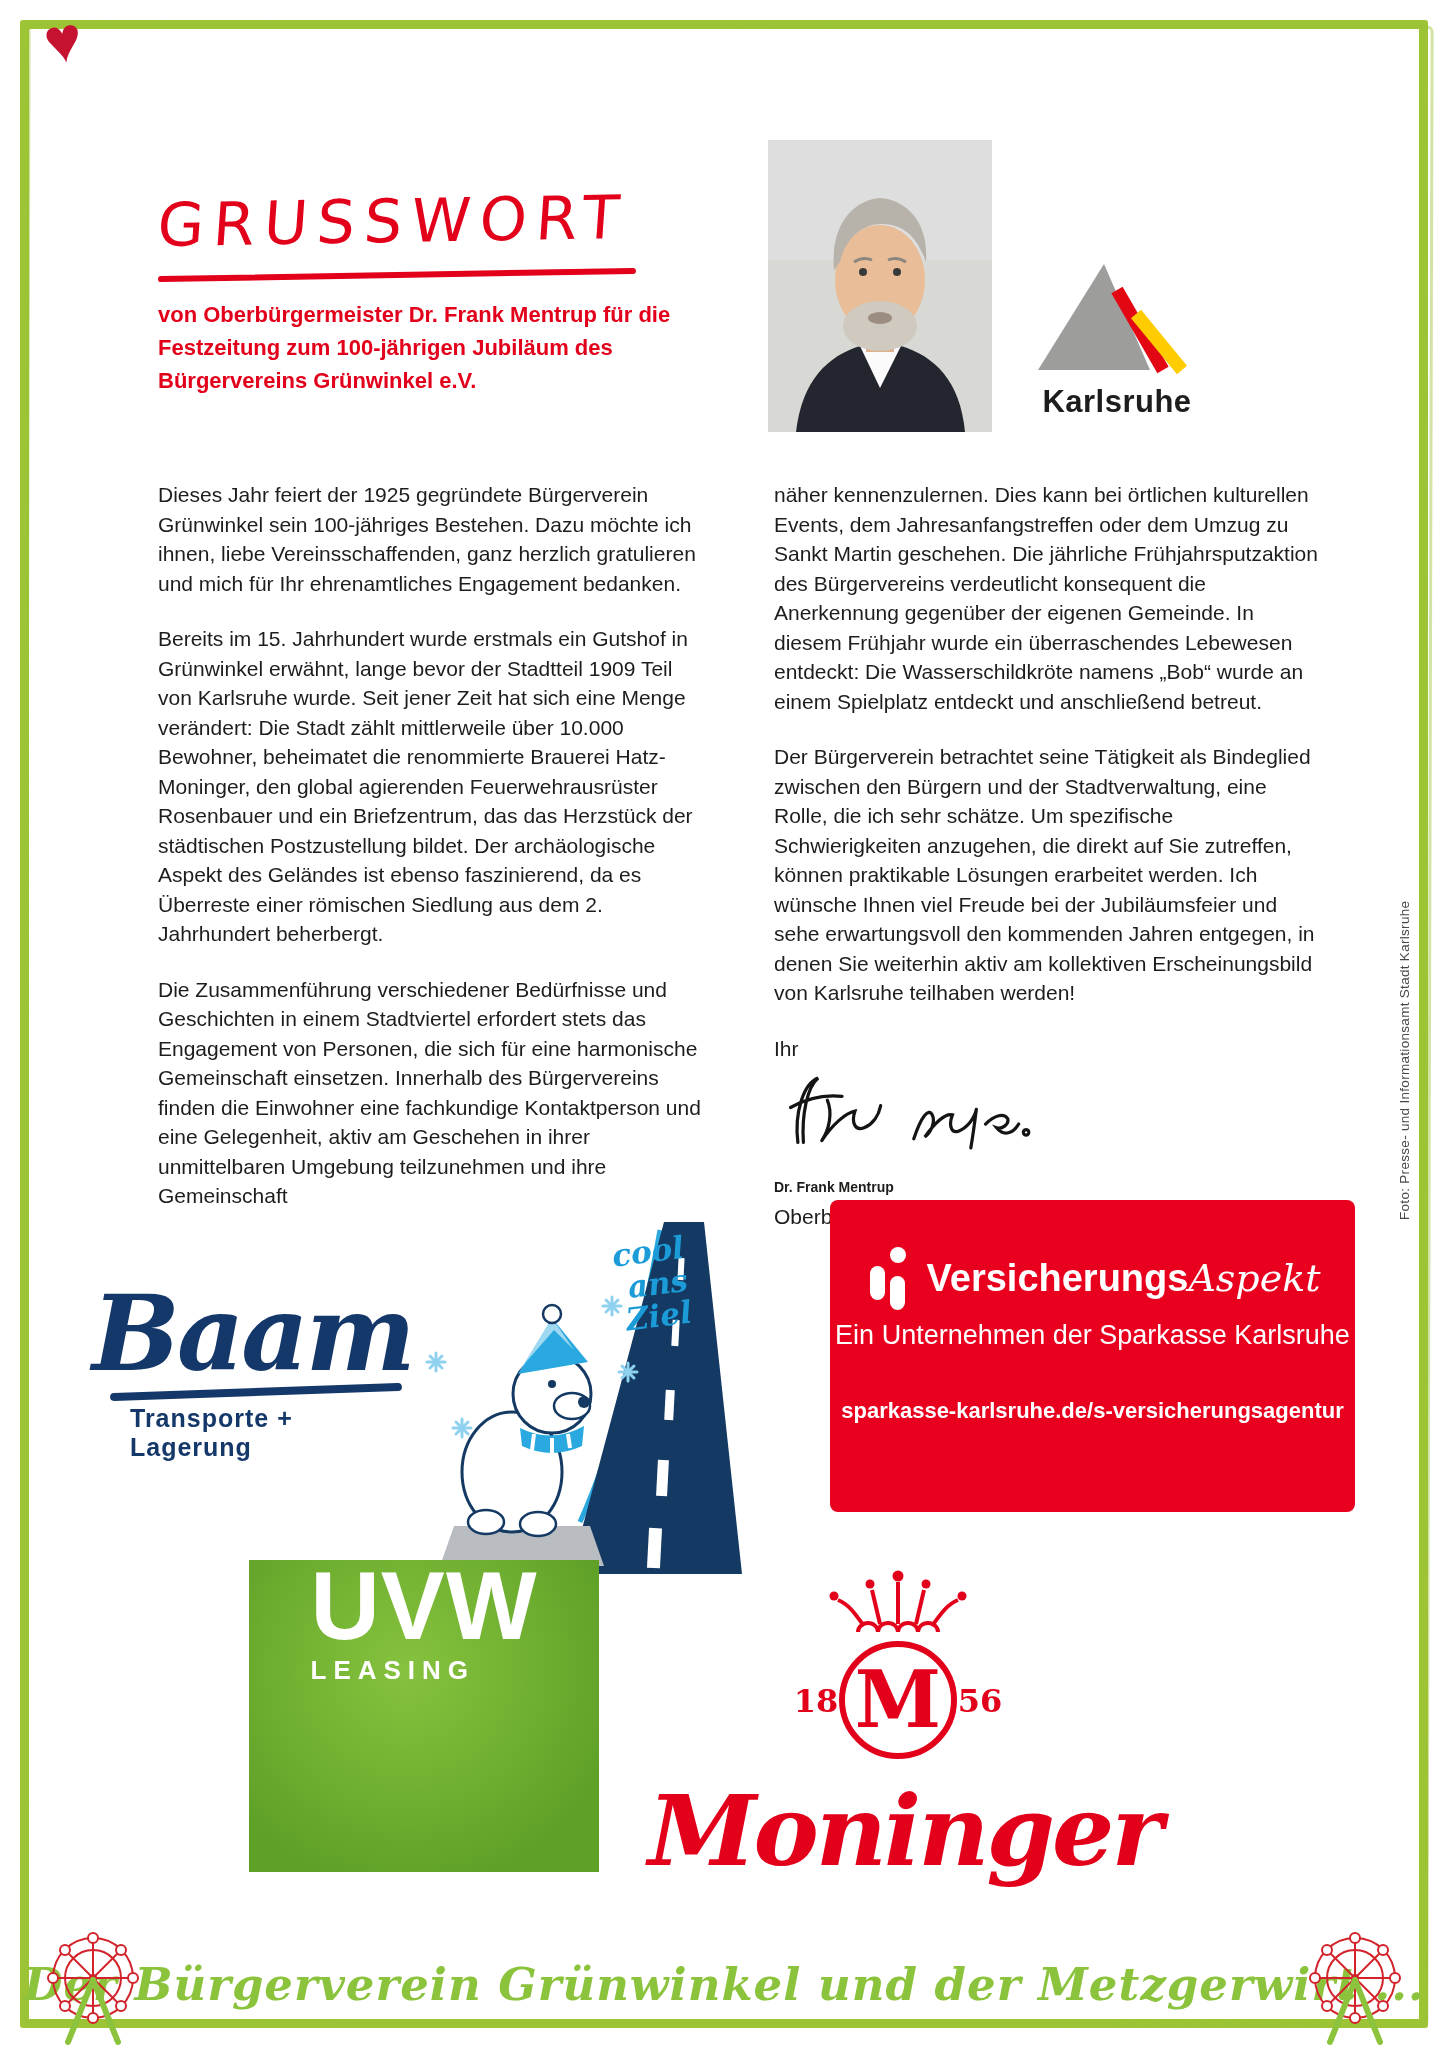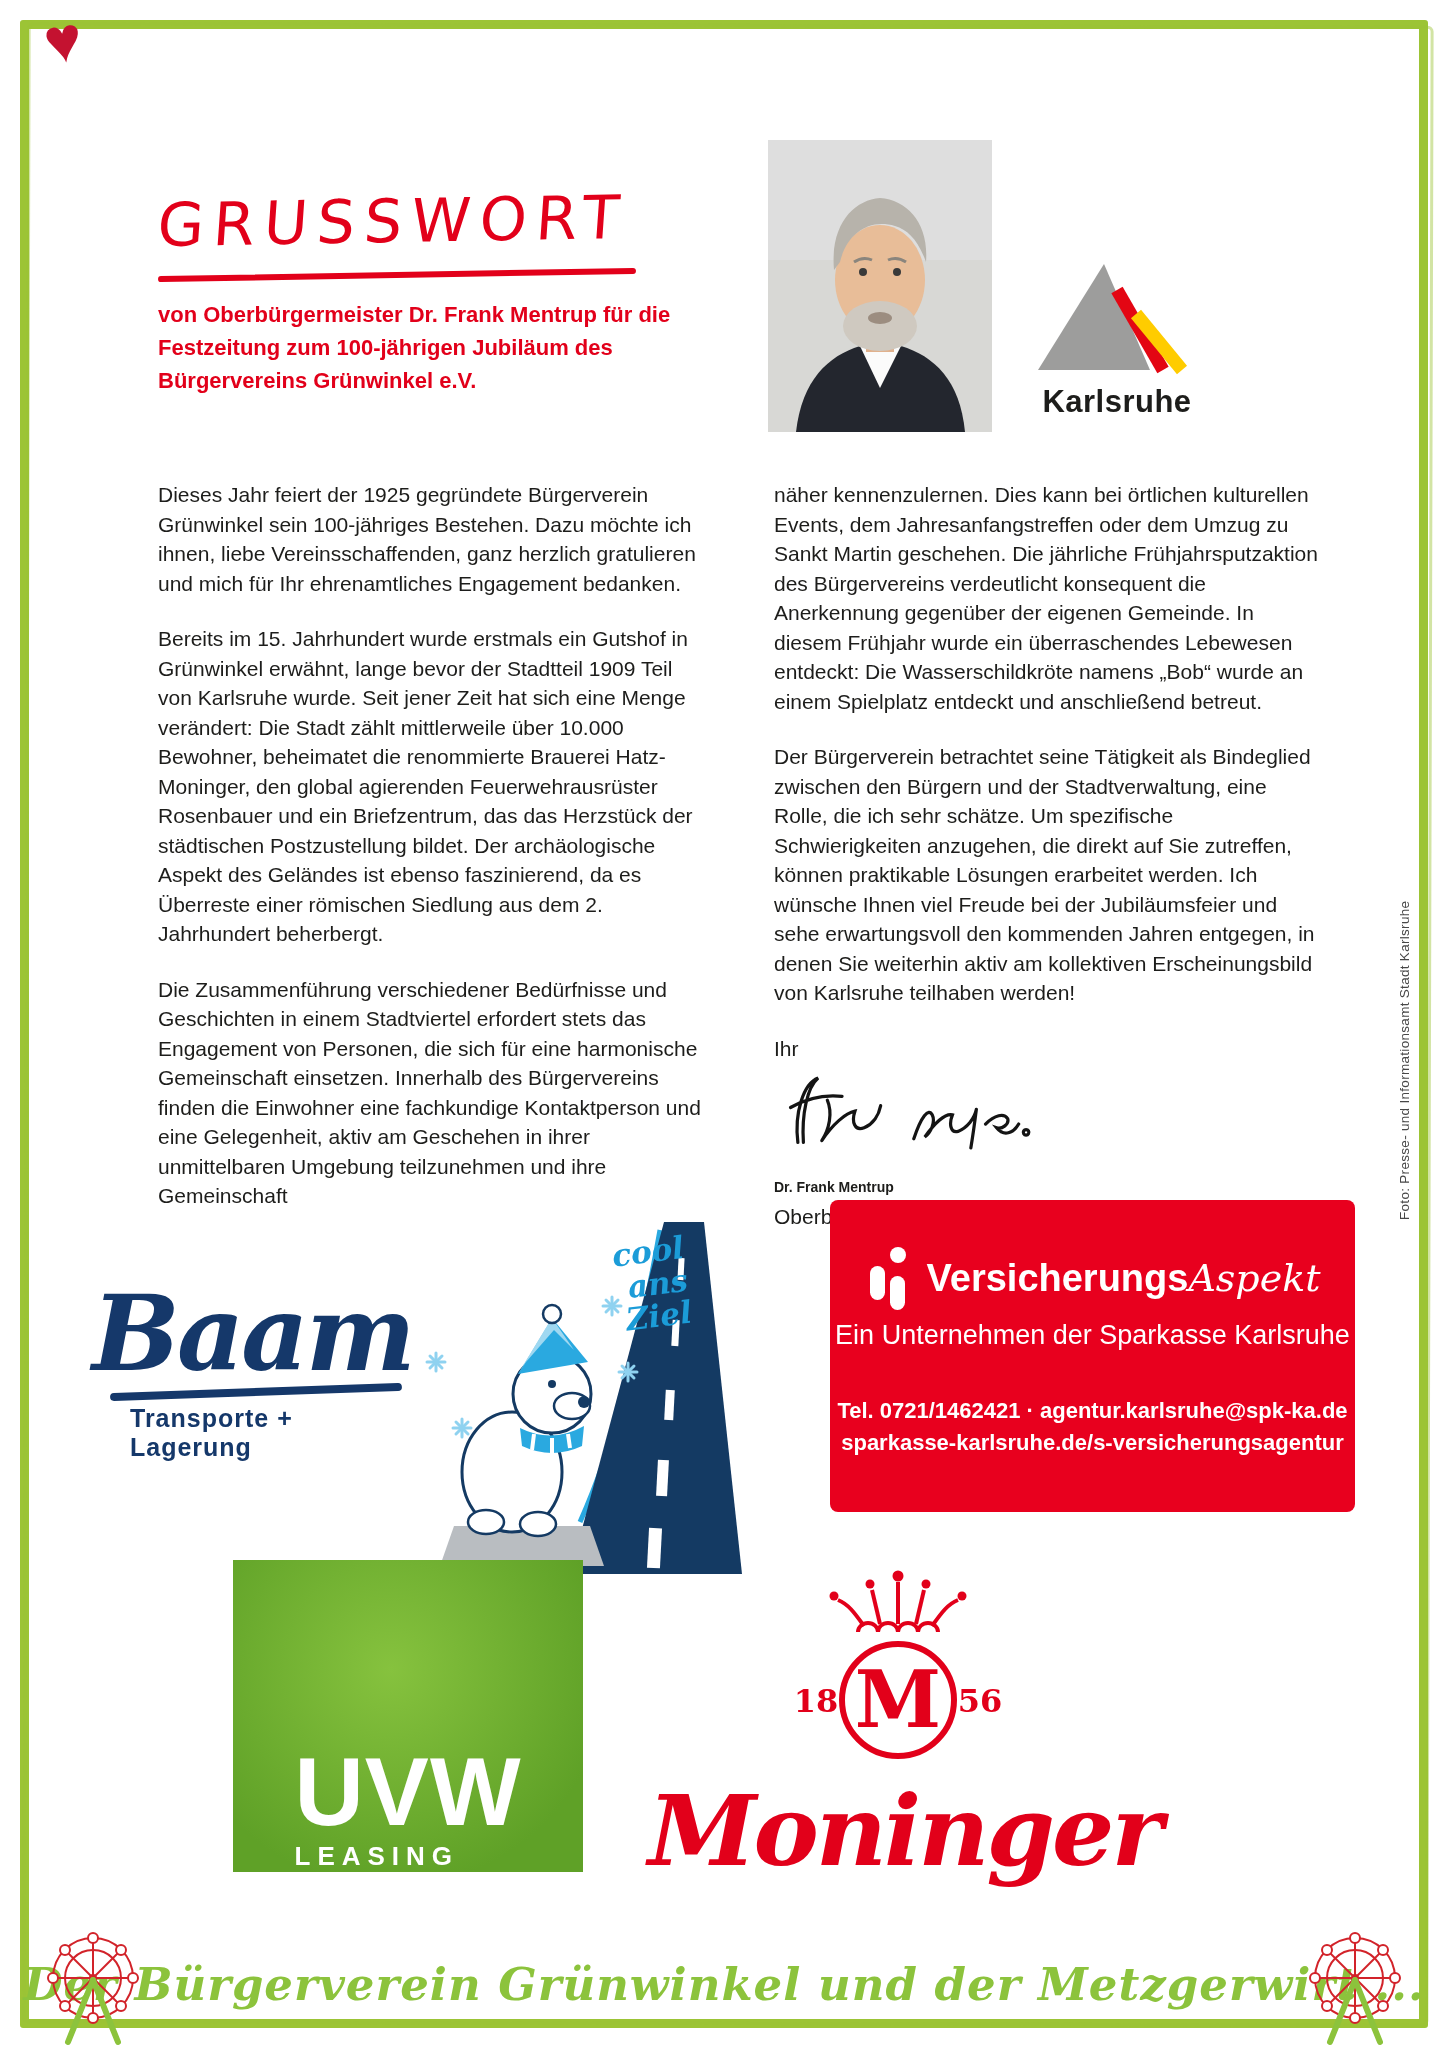--- a/index.html
+++ b/index.html
@@ -57,23 +57,23 @@
     display:flex;flex-direction:column;align-items:center;padding-top:46px;box-sizing:border-box;
   }
   .spk-brand-row{display:flex;align-items:center;gap:16px;}
   .spk-brand{font-size:38px;}
   .spk-brand .b{font-weight:bold;}
   .spk-brand .i{font-style:italic;font-family:"DejaVu Serif",serif;}
   .spk-sub{font-size:27px;margin-top:10px;}
   .spk-contact{font-size:22px;font-weight:bold;margin-top:44px;line-height:1.45;text-align:center;}
   
   .uvw-box{
-    position:absolute;left:233px;top:1560px;width:350px;height:312px;
+    position:absolute;left:249px;top:1560px;width:350px;height:312px;
     background:radial-gradient(circle at 45% 35%, #86c23e, #5fa127 78%);
-    display:flex;align-items:flex-end;justify-content:center;
+    display:flex;align-items:flex-start;justify-content:center;
   }
   .uvw-inner{color:#fff;text-align:left;}
   .uvw-name{font-size:96px;font-weight:bold;line-height:.95;letter-spacing:1px;}
   .uvw-sub{font-size:26px;font-weight:bold;letter-spacing:7px;margin-top:4px;}
   .moninger{position:absolute;left:648px;top:1562px;width:500px;text-align:center;color:#e2001a;}
   .mon-emblem-row{display:flex;align-items:center;justify-content:center;}
   .mon-word{
     font-family:"DejaVu Serif",serif;font-weight:bold;font-style:italic;
     font-size:98px;line-height:1;letter-spacing:-3px;margin-top:10px;
   }
@@ -205,21 +205,20 @@
         <circle cx="33" cy="9" r="8" fill="#ffffff"></circle>
         <rect x="5" y="20" width="15" height="34" rx="7.5" fill="#ffffff"></rect>
         <rect x="25" y="30" width="15" height="34" rx="7.5" fill="#ffffff"></rect>
       </svg>
       <div class="spk-brand">
         <span class="b">Versicherungs</span><span class="i">Aspekt</span>
       </div>
     </div>
     <div class="spk-sub">Ein Unternehmen der Sparkasse Karlsruhe</div>
     <div class="spk-contact">
-      <div>Tel. 0721/1462421 · agentur.karlsruhe@spk-ka.de</div>
       <div>sparkasse-karlsruhe.de/s-versicherungsagentur</div>
     </div>
   </div>
 
   <div class="uvw-box">
     <div class="uvw-inner">
       <div class="uvw-name">UVW</div>
       <div class="uvw-sub">LEASING</div>
     </div>
   </div>

